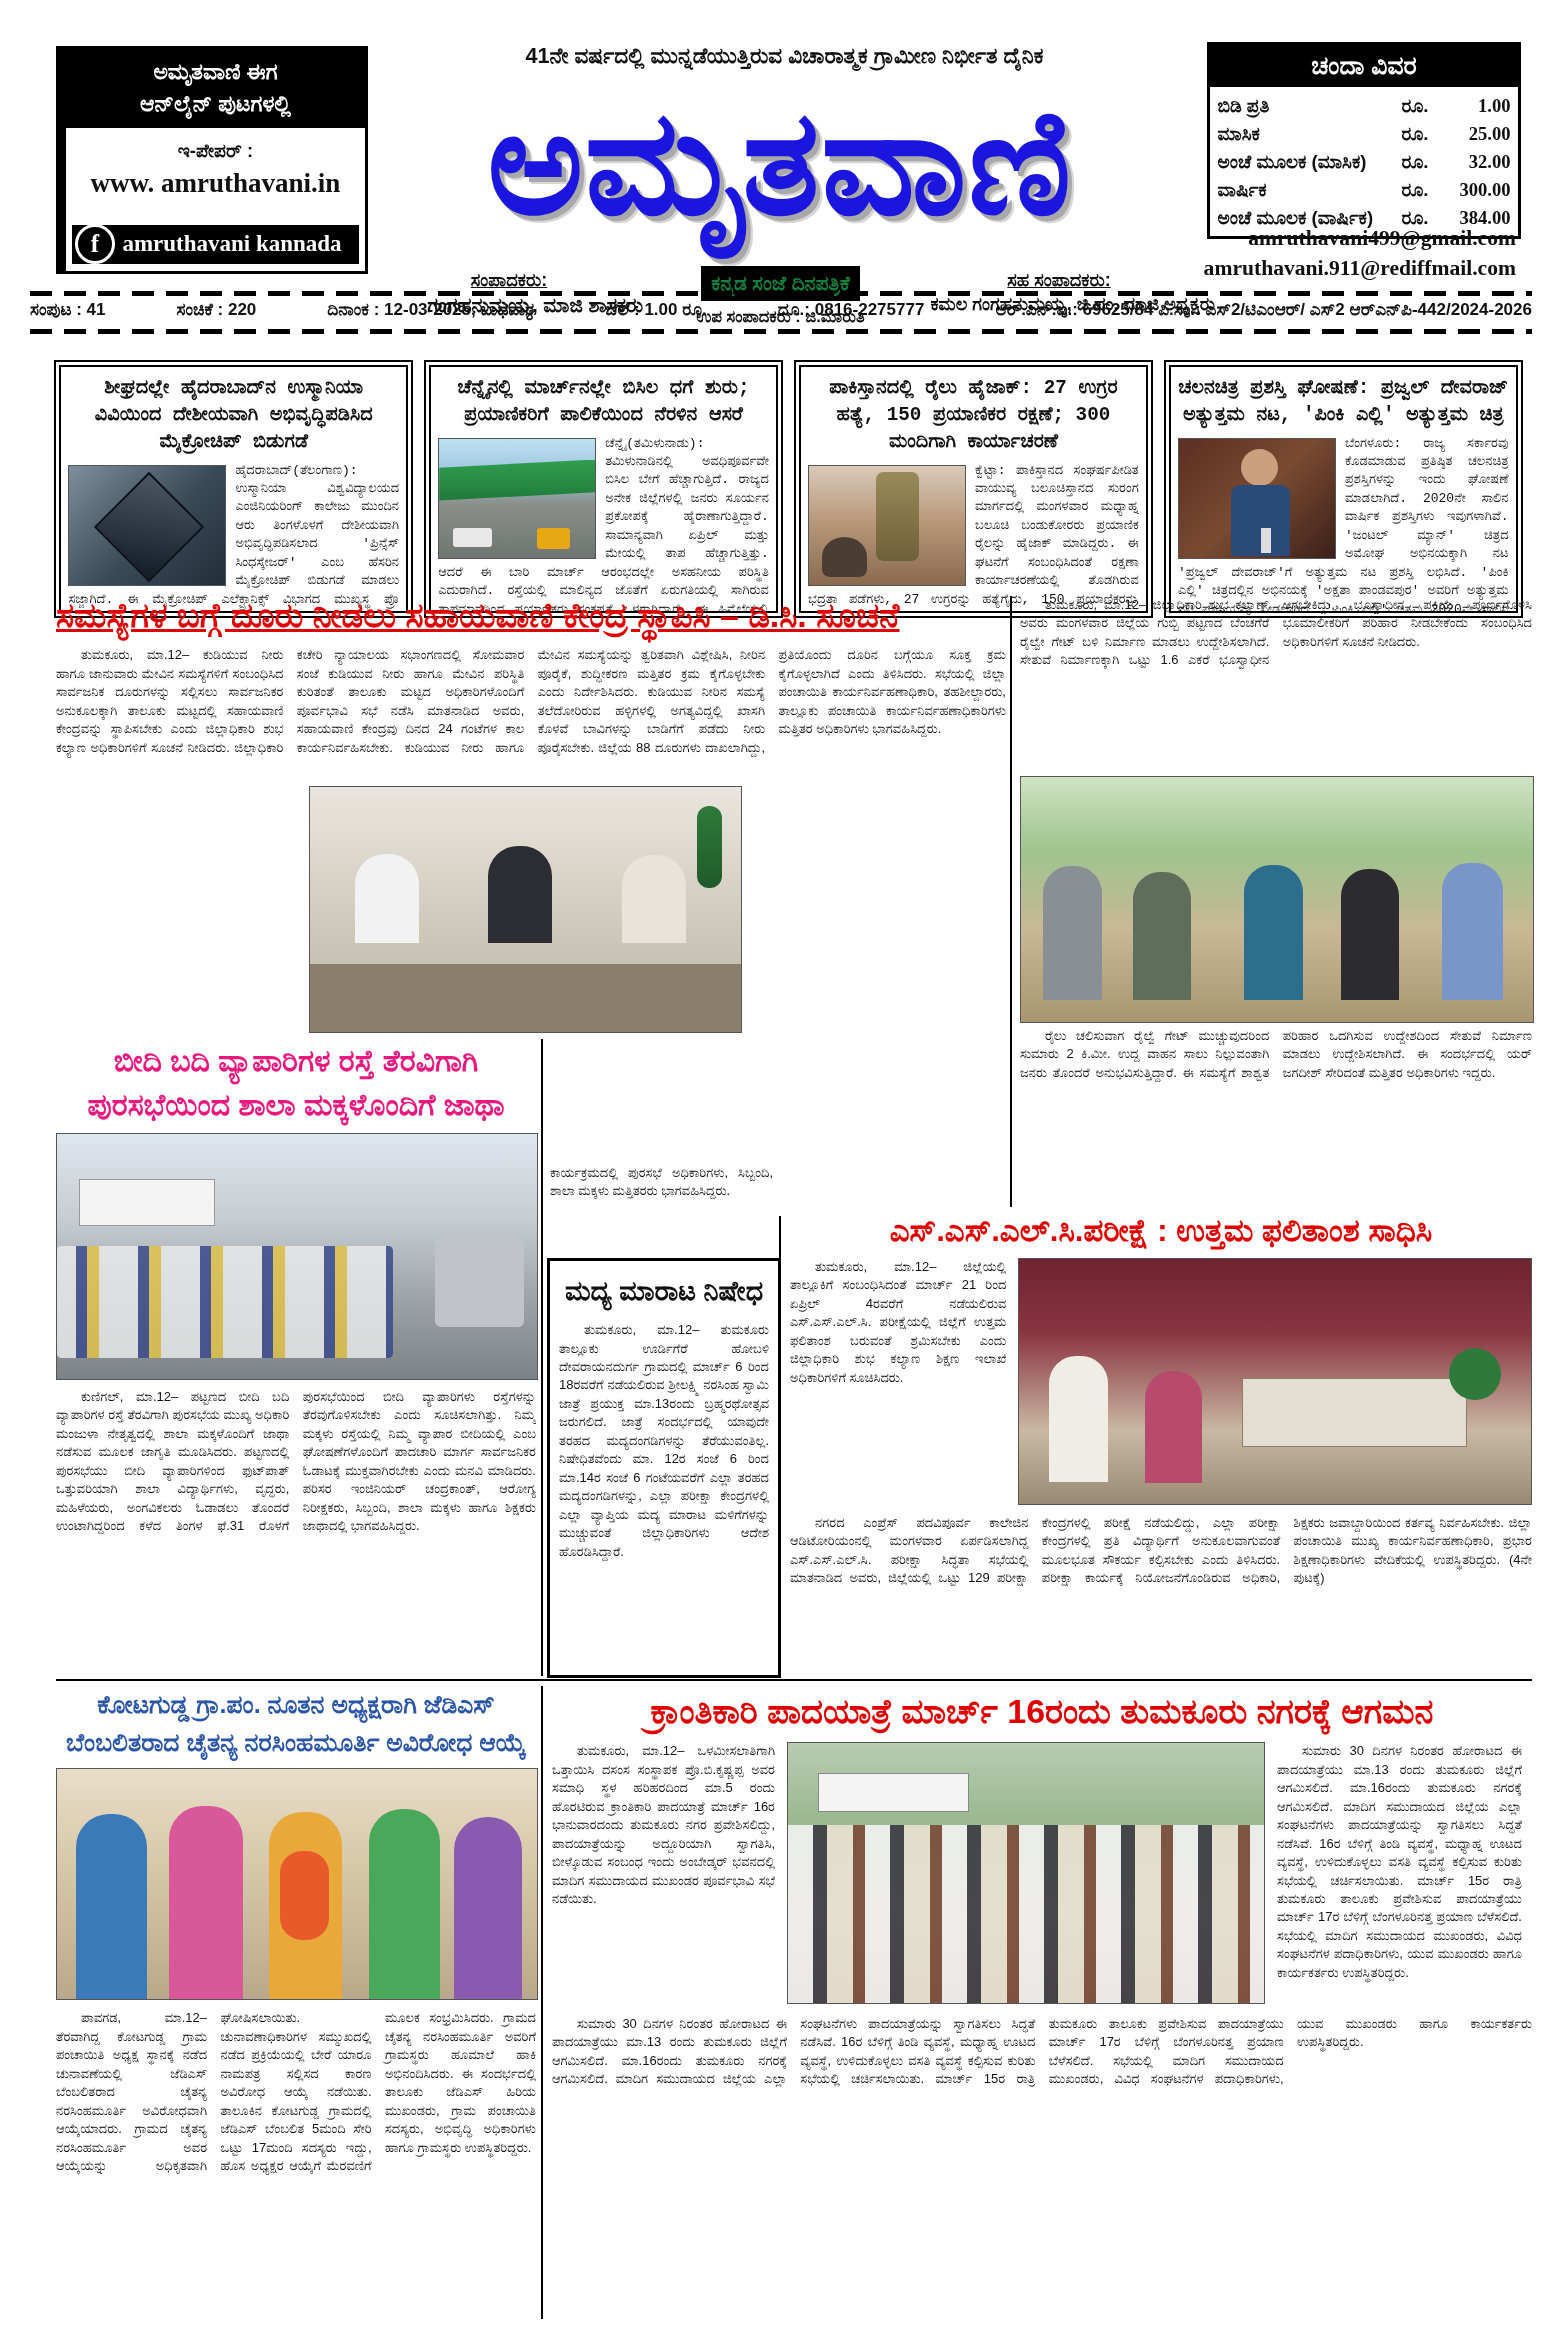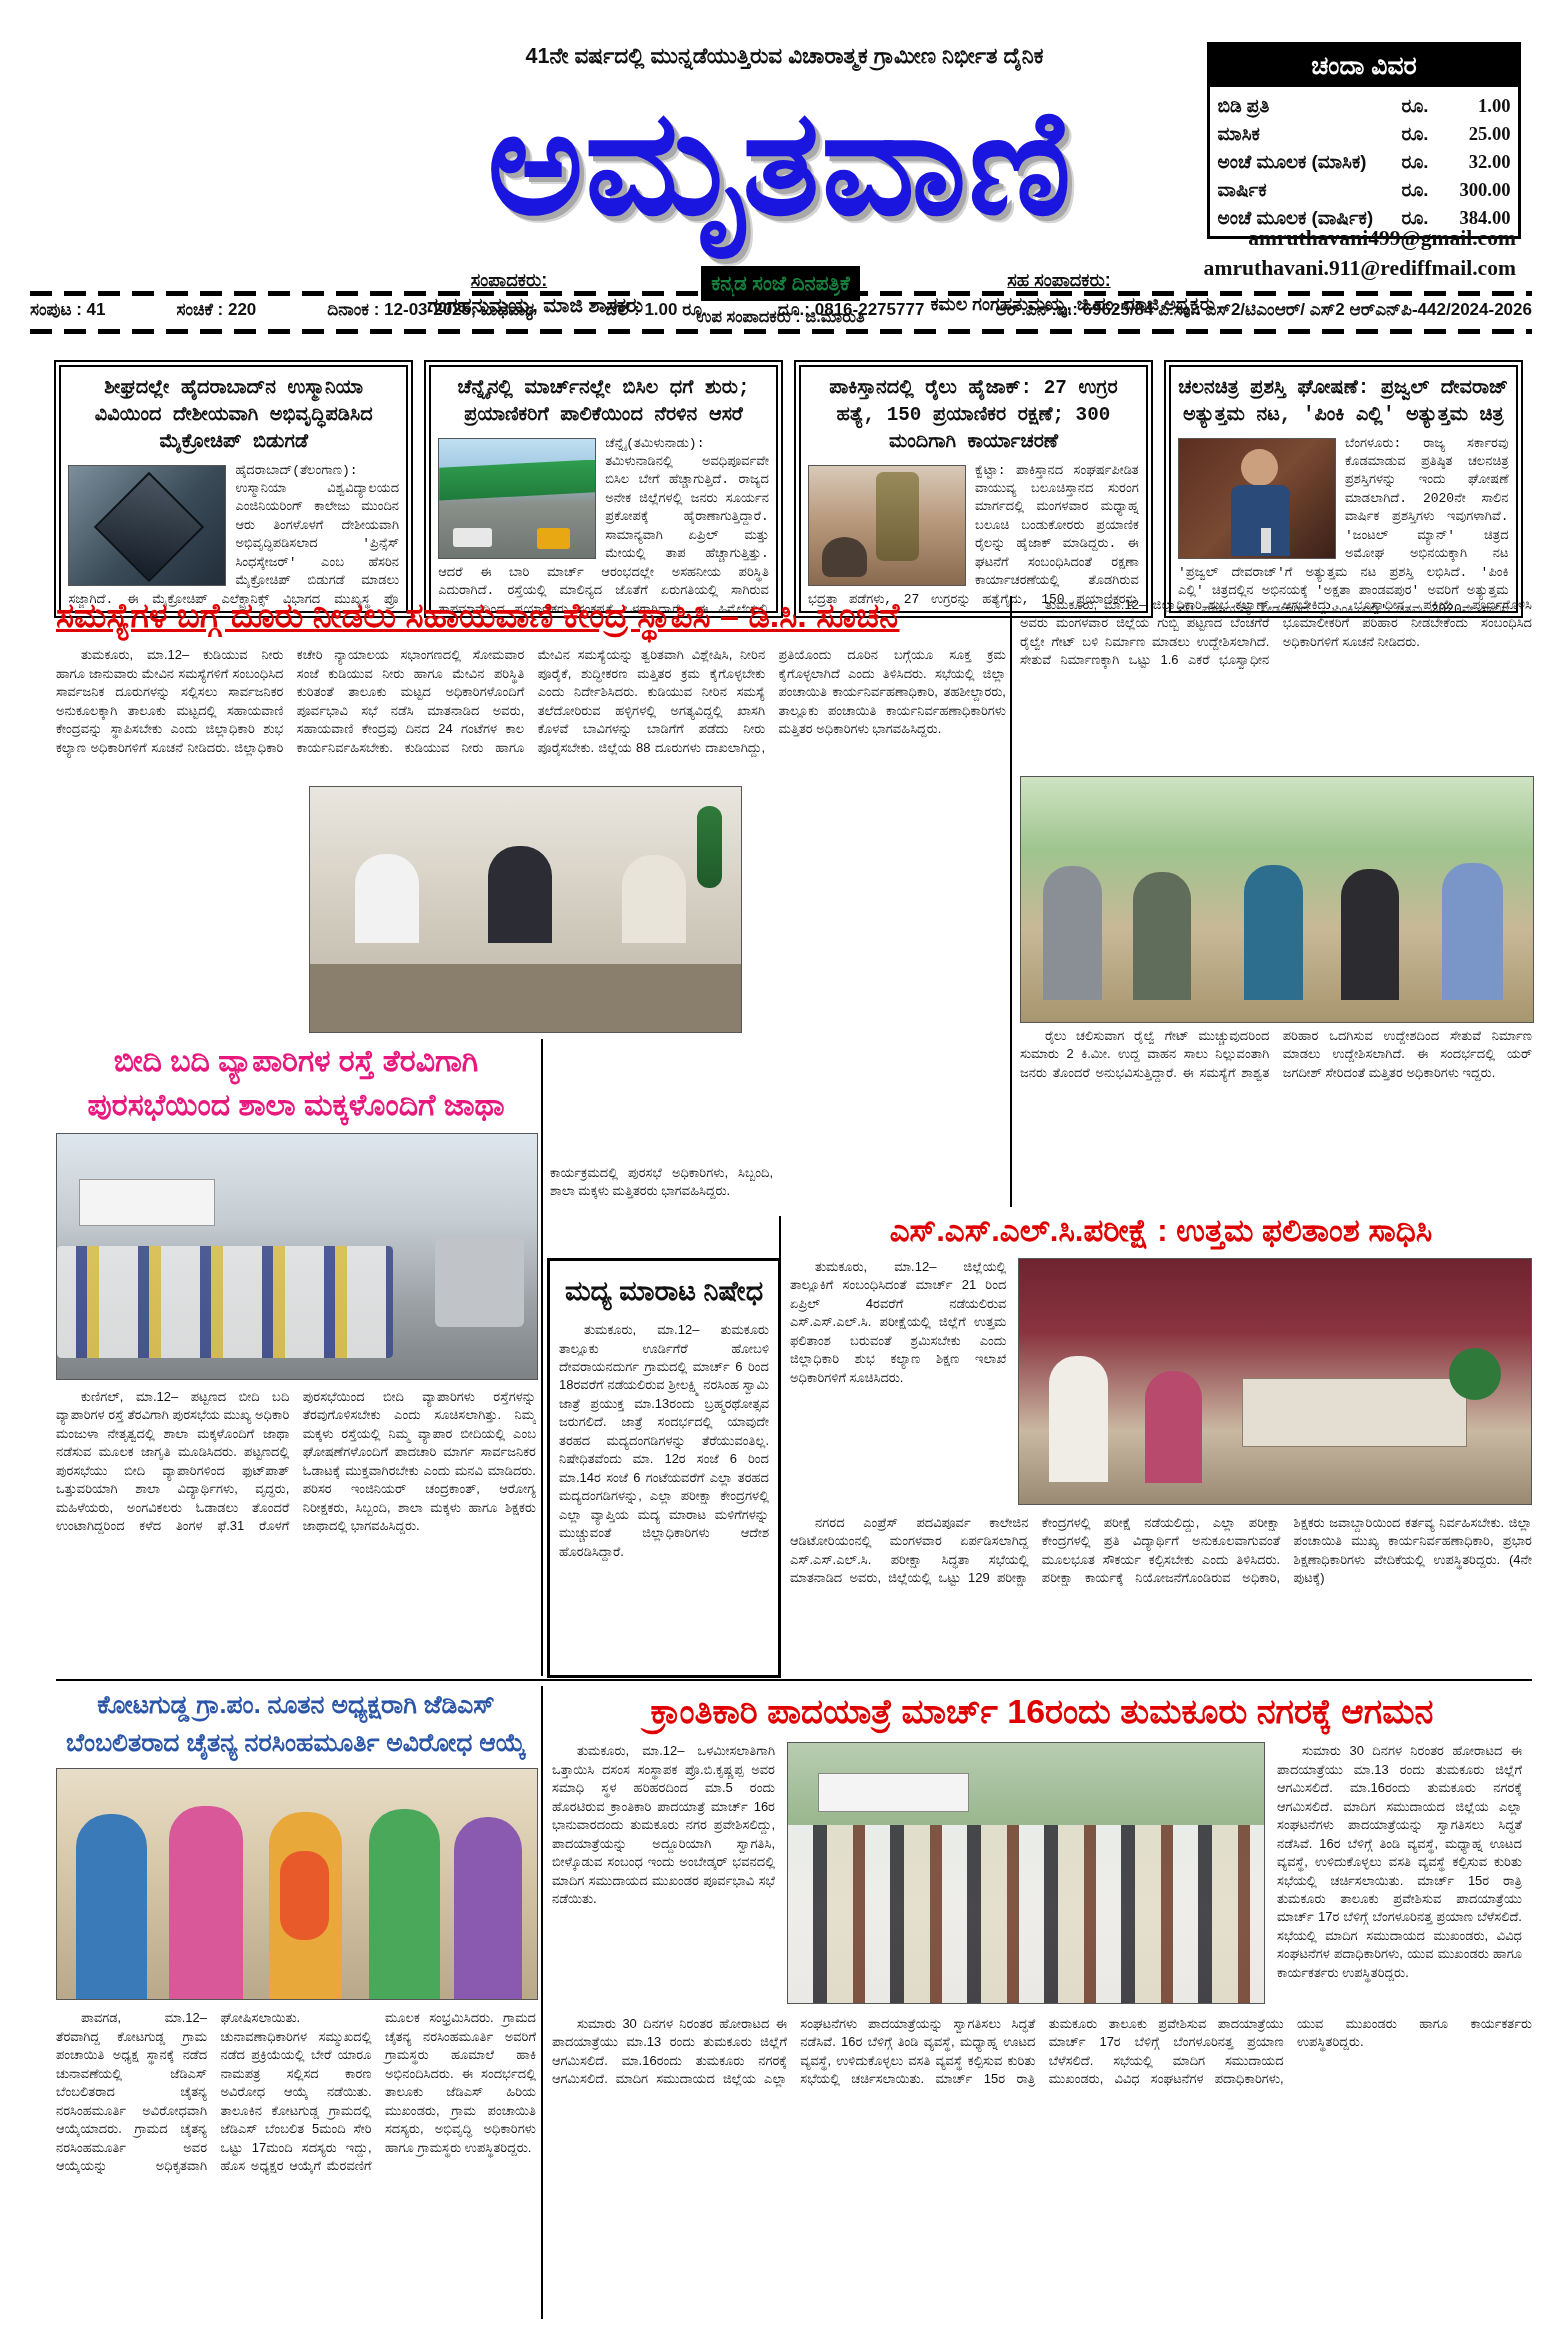--- a/index.html
+++ b/index.html
@@ -51,20 +51,32 @@
   .vrule{width:1.5px;background:#000;}
   .hrule{height:1.5px;background:#000;}
   .indent{text-indent:25px;}
   .boxed{border:3.7px solid #000;padding:7.4px 9px;}
 </style>
 </head>
 <body>
 
 <div id="page">
 
+  <div class="abs online-box">
+    <div class="online-banner">
+      <div>ಅಮೃತವಾಣಿ ಈಗ</div>
+      <div>ಆನ್‌ಲೈನ್ ಪುಟಗಳಲ್ಲಿ</div>
+    </div>
+    <div class="epaper">ಇ-ಪೇಪರ್ :</div>
+    <div class="site-url">www. amruthavani.in</div>
+    <div class="fb-strip">
+      <span class="fb-circle">f</span>
+      <span class="fb-text">amruthavani kannada</span>
+    </div>
+  </div>
 
   <div class="abs tagline">41ನೇ ವರ್ಷದಲ್ಲಿ ಮುನ್ನಡೆಯುತ್ತಿರುವ ವಿಚಾರಾತ್ಮಕ ಗ್ರಾಮೀಣ ನಿರ್ಭೀತ ದೈನಿಕ</div>
   <div class="abs main-title">ಅಮೃತವಾಣಿ</div>
 
   <div class="abs ed-col" style="left:375px;width:268px;">
     <div class="ed-label">ಸಂಪಾದಕರು:</div>
     <div class="ed-name">ಗಂಗಹನುಮಯ್ಯ, ಮಾಜಿ ಶಾಸಕರು</div>
   </div>
   <div class="abs ed-col" style="left:654px;width:253px;top:266px;">
     <span class="daily-chip">ಕನ್ನಡ ಸಂಜೆ ದಿನಪತ್ರಿಕೆ</span>

